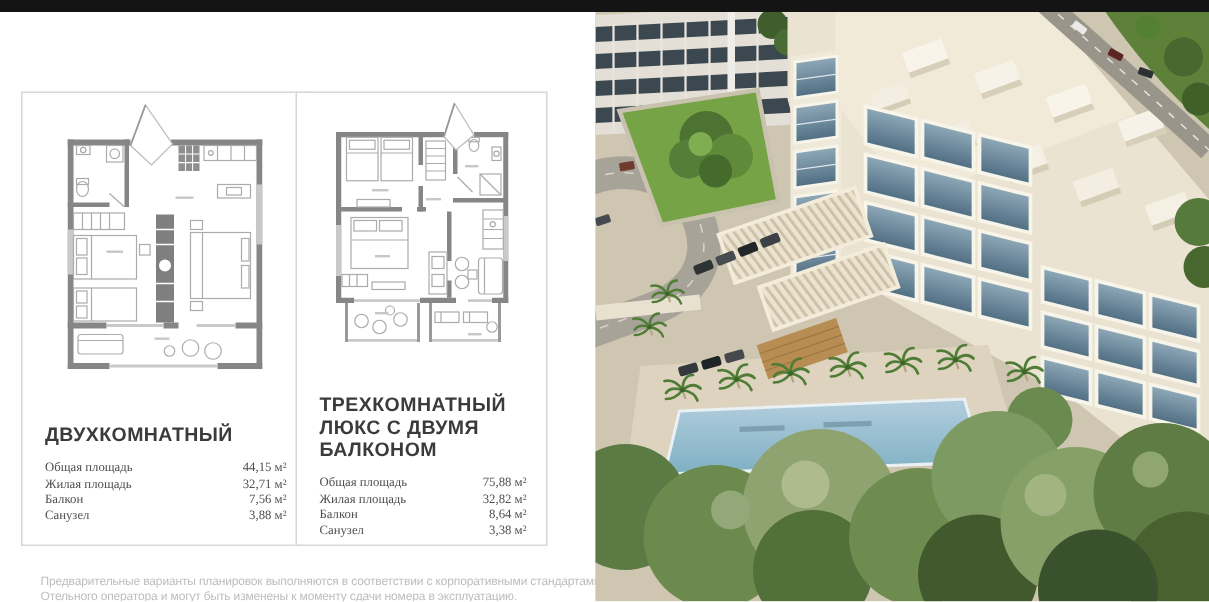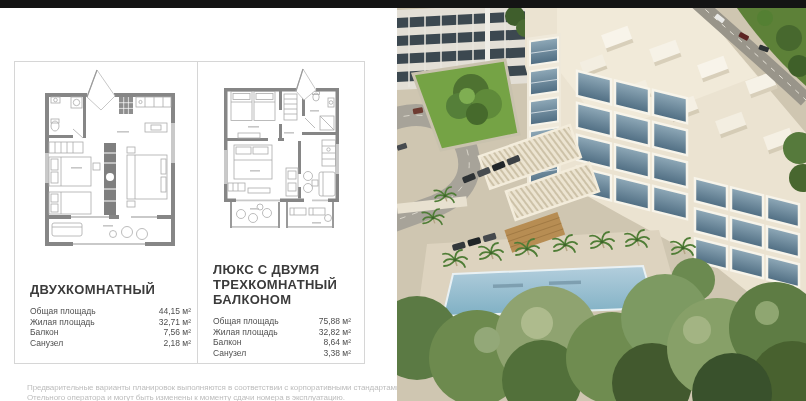--- a/index.html
+++ b/index.html
@@ -9,21 +9,21 @@
   .card{position:absolute;top:61px;height:303px;background:#fff;border:1px solid #d6d6d6;
         box-sizing:border-box;display:flex;flex-direction:column;align-items:center;}
   .card--1{left:14px;width:191px;padding-top:5px;}
   .card--2{left:197px;width:168px;padding-top:4px;}
   .plan{flex:none;}
   .plan svg{display:block;}
   .card-title{align-self:stretch;margin:36px 0 0;padding:0 14px 0 15px;
         font-size:13px;font-weight:bold;line-height:15px;letter-spacing:.3px;color:#3b3b3b;}
   .card--2 .card-title{margin-top:32px;}
   .card-title span{display:block;}
-  .specs{align-self:stretch;margin:9px 0 0;padding:0 13px 0 15px;}
+  .specs{align-self:stretch;margin:9px 0 0;padding:0 13px 0 15px;font-family:Liberation Serif, serif;}
   .spec-row{display:flex;justify-content:space-between;font-size:8.5px;line-height:10.5px;color:#4f4f4f;}
   .spec-value{text-align:right;}
   .disclaimer{position:absolute;left:15px;top:371px;width:380px;margin:12px;
         font-size:8px;line-height:9.5px;color:#bdbdbd;letter-spacing:-0.1px;}
   .photo{position:absolute;left:397px;top:8px;width:409px;height:393px;margin:0;background:#cfc6b1;}
   .photo svg{display:block;width:100%;height:100%;}
 </style>
 </head>
 <body>
 
@@ -129,21 +129,21 @@
       <div class="spec-row">
         <span class="spec-label">Жилая площадь</span>
         <span class="spec-value">32,71 м²</span>
       </div>
       <div class="spec-row">
         <span class="spec-label">Балкон</span>
         <span class="spec-value">7,56 м²</span>
       </div>
       <div class="spec-row">
         <span class="spec-label">Санузел</span>
-        <span class="spec-value">2,18 м²</span>
+        <span class="spec-value">3,88 м²</span>
       </div>
     </div>
   </article>
 
   <article class="card card--2">
     <div class="plan">
       <svg width="115" height="164" viewBox="0 -22 115 164">
         <g fill="#868686">
           <rect x="0" y="0" width="72" height="3.5"></rect>
             <rect x="92" y="0" width="23" height="3.5"></rect>
@@ -232,22 +232,22 @@
           <rect x="24" y="38" width="11" height="1.6"></rect>
             <rect x="86" y="22" width="9" height="1.6"></rect>
           <rect x="60" y="44" width="10" height="1.6"></rect>
             <rect x="26" y="82" width="10" height="1.6"></rect>
           <rect x="26" y="120" width="9" height="1.6"></rect>
             <rect x="88" y="134" width="9" height="1.6"></rect>
         </g>
       </svg>
     </div>
     <h3 class="card-title">
+      <span>ТРЕХКОМНАТНЫЙ</span>
       <span>ЛЮКС С ДВУМЯ</span>
-      <span>ТРЕХКОМНАТНЫЙ</span>
       <span>БАЛКОНОМ</span>
     </h3>
     <div class="specs">
       <div class="spec-row">
         <span class="spec-label">Общая площадь</span>
         <span class="spec-value">75,88 м²</span>
       </div>
       <div class="spec-row">
         <span class="spec-label">Жилая площадь</span>
         <span class="spec-value">32,82 м²</span>

